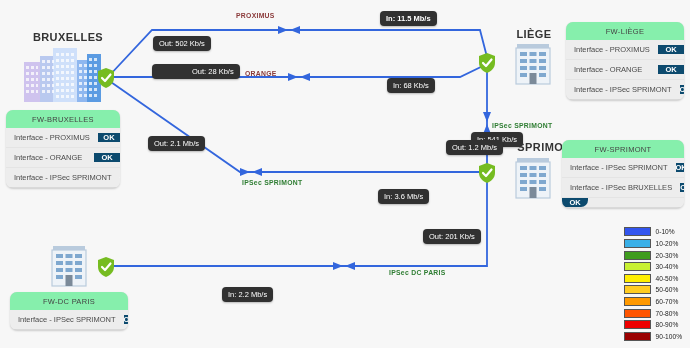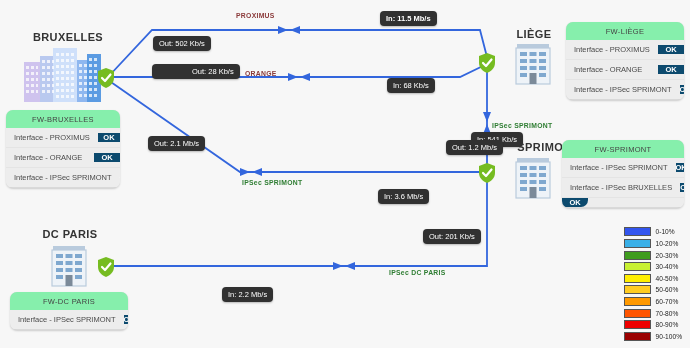--- a/index.html
+++ b/index.html
@@ -296,21 +296,20 @@
       <rect x="18.5" y="32" width="7" height="11" fill="#7b8a99"></rect>
     </svg>
   </div>
   <div class="shield" style="left:477px;top:162px;">
     <svg width="20" height="22" viewBox="0 0 20 22">
       <path d="M10 1 L18 4 L18 11 C18 16 14 19.5 10 21 C6 19.5 2 16 2 11 L2 4 Z" fill="#76bc21"></path>
       <path d="M6 11 L9 14 L14.5 7.5" stroke="#ffffff" stroke-width="2.2" fill="none" stroke-linecap="round" stroke-linejoin="round"></path>
     </svg>
   </div>
 
-  <div class="site-title" style="left:25px;top:228px;width:90px;">DC PARIS</div>
   <div class="bldg" style="left:47px;top:243px;">
     <svg width="44" height="44" viewBox="0 0 44 44">
       <rect x="6" y="3" width="32" height="4" fill="#b9cbdd"></rect>
       <rect x="5" y="7" width="34" height="36" fill="#eef3f8" stroke="#b9cbdd" stroke-width="1.2"></rect>
       <g fill="#7fa8cf">
         <rect x="9" y="11" width="7" height="4"></rect>
           <rect x="18.5" y="11" width="7" height="4"></rect>
           <rect x="28" y="11" width="7" height="4"></rect>
         <rect x="9" y="18" width="7" height="4"></rect>
           <rect x="18.5" y="18" width="7" height="4"></rect>

